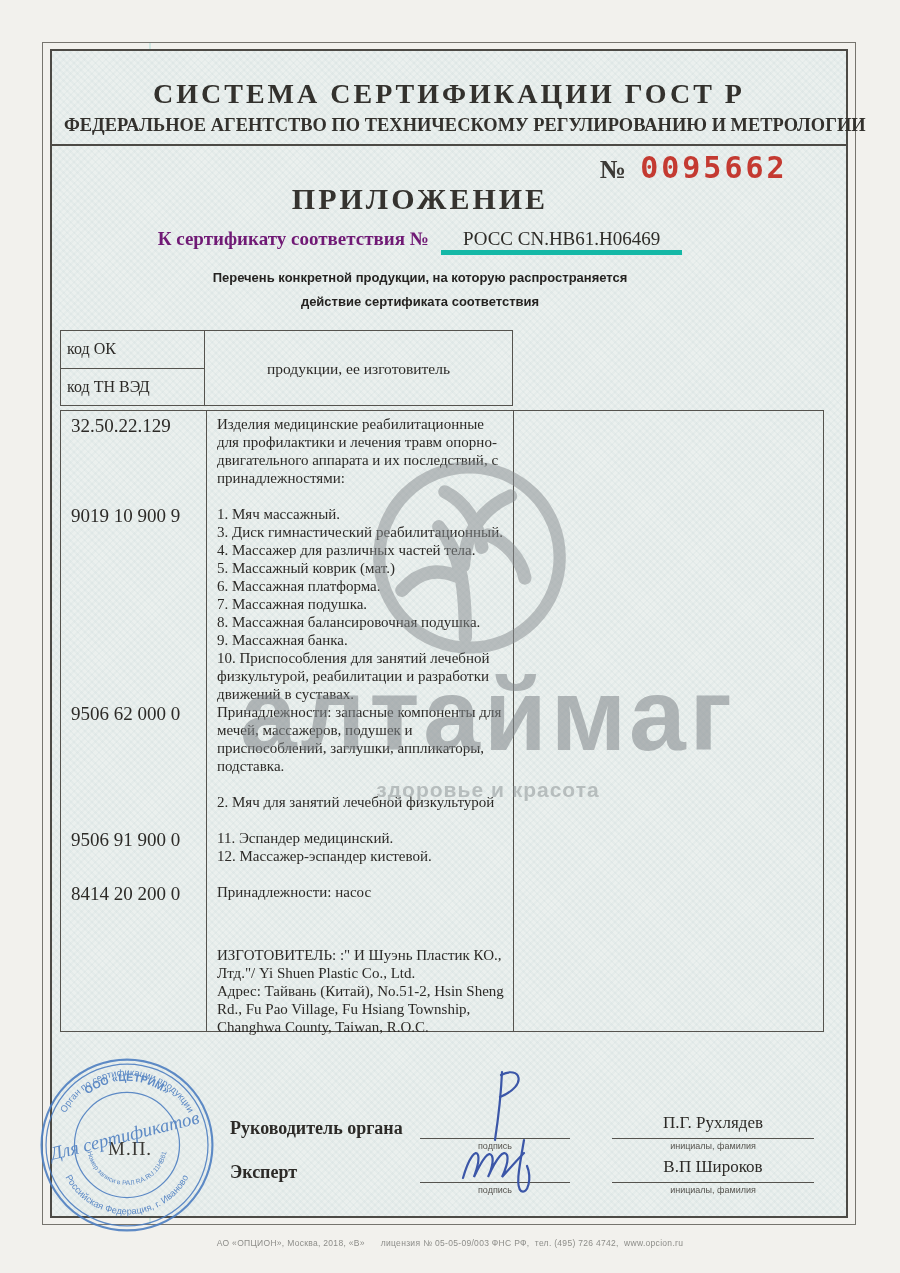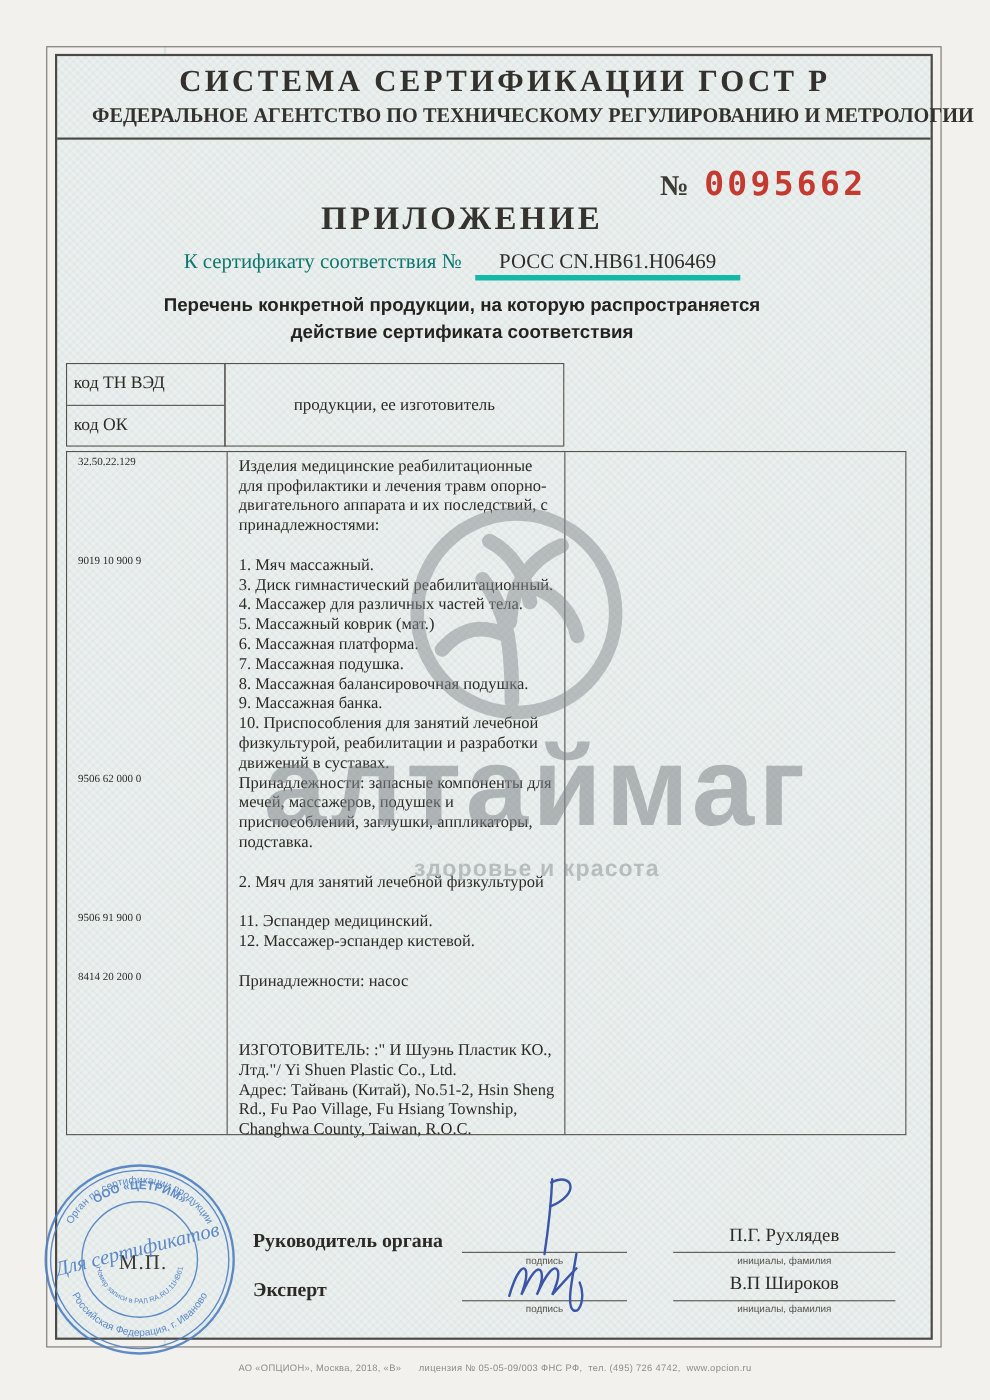--- a/index.html
+++ b/index.html
@@ -19,22 +19,22 @@
     position:absolute;left:50px;top:49px;right:52px;bottom:55px;
     border:2px solid #4c4a45;
     background:
       repeating-linear-gradient(45deg, rgba(150,180,185,.08) 0 2px, rgba(0,0,0,0) 2px 5px),
       repeating-linear-gradient(-45deg, rgba(150,180,185,.07) 0 2px, rgba(0,0,0,0) 2px 5px),
       #ebf0ee;
   }
   .scan-line{position:absolute;left:149px;top:42px;bottom:48px;width:2px;background:rgba(150,212,205,.35);}
   
   .head-band{
-    position:absolute;left:52px;top:47px;right:54px;height:78px;
-    border-bottom:2px solid #4c4a45;text-align:center;padding-left:20px;
+    position:absolute;left:52px;top:66px;right:54px;height:78px;
+    border-bottom:2px solid #4c4a45;text-align:center;
   }
   .head-line1{
     margin-top:12px;font-size:28px;font-weight:bold;letter-spacing:3px;color:#33312d;
     font-family:"Liberation Serif", serif;
   }
   .head-line2{
     margin-top:4px;font-size:19px;font-weight:bold;color:#33312d;
     transform:scaleX(.97);transform-origin:center;white-space:nowrap;
   }
   
@@ -44,28 +44,28 @@
     font-family:"DejaVu Sans Mono", monospace;font-size:30px;color:#c43a31;
     letter-spacing:3px;margin-left:14px;font-weight:bold;margin-top:12px;
   }
   .doc-title{
     position:absolute;left:0;right:60px;top:182px;text-align:center;
     font-size:30px;font-weight:bold;letter-spacing:3px;color:#35332f;
   }
   .cert-line{
     position:absolute;left:0;right:60px;top:228px;text-align:center;white-space:nowrap;
   }
-  .cert-line .lbl{font-size:19px;font-weight:normal;color:#0f766e;}
+  .cert-line .lbl{font-size:19px;font-weight:bold;color:#701a75;}
   .cert-line .val{
     font-size:19px;color:#2e2c28;border-bottom:5px solid #14b8a6;
     padding:0 22px 1px 22px;margin-left:8px;
   }
   .subtitle{
     position:absolute;left:0;right:60px;top:266px;text-align:center;
-    font-family:"Liberation Sans", sans-serif;font-weight:bold;font-size:17px;color:#242220;
+    font-family:"Liberation Sans", sans-serif;font-weight:bold;font-size:13px;color:#242220;
     line-height:24px;
   }
   
   .tbl-head{
     position:absolute;left:60px;top:330px;width:762px;height:76px;
     display:grid;grid-template-columns:145px 308px 309px;
   }
   .tbl-head .c{border:1px solid #55534e;}
   .tbl-head .c1{display:flex;flex-direction:column;}
   .tbl-head .c1 div{
@@ -80,21 +80,21 @@
   .tbl-body{
     position:absolute;left:60px;top:410px;width:762px;height:620px;
     border:1px solid #55534e;
   }
   .tbl-body .vline{position:absolute;top:0;bottom:0;width:1px;background:#55534e;}
   .tbl-body .v1{left:145px;}
   .tbl-body .v2{left:452px;}
   .tbl-content{position:absolute;inset:4px 0 0 0;}
   .entry{position:relative;}
   .entry .code{
-    position:absolute;left:10px;top:0;font-size:10px;white-space:nowrap;color:#2c2a27;
+    position:absolute;left:10px;top:0;font-size:19px;white-space:nowrap;color:#2c2a27;
   }
   .entry .lines{margin-left:156px;width:288px;}
   .entry .lines div{font-size:15px;line-height:18px;white-space:nowrap;color:#2c2a27;}
   
   .wm{position:absolute;pointer-events:none;z-index:5;}
   .wm-logo{left:362px;top:455px;width:215px;height:205px;opacity:.5;}
   .wm-text{
     left:168px;top:660px;width:640px;text-align:center;
     font-family:"Liberation Sans", sans-serif;font-weight:bold;
     font-size:102px;letter-spacing:4px;color:rgba(128,133,136,.55);line-height:110px;
@@ -150,22 +150,22 @@
     <span class="val">РОСС CN.HB61.H06469</span>
   </div>
 
   <div class="subtitle">
     <div>Перечень конкретной продукции,  на которую распространяется</div>
     <div>действие сертификата соответствия</div>
   </div>
 
   <div class="tbl-head">
     <div class="c c1">
+      <div>код ОК</div>
       <div>код ТН ВЭД</div>
-      <div>код ОК</div>
     </div>
     <div class="c c2">
       <div>продукции, ее изготовитель</div>
     </div>
   </div>
 
   <div class="tbl-body">
     <div class="vline v1"></div>
     <div class="vline v2"></div>
     <div class="tbl-content" id="tbl-content">

